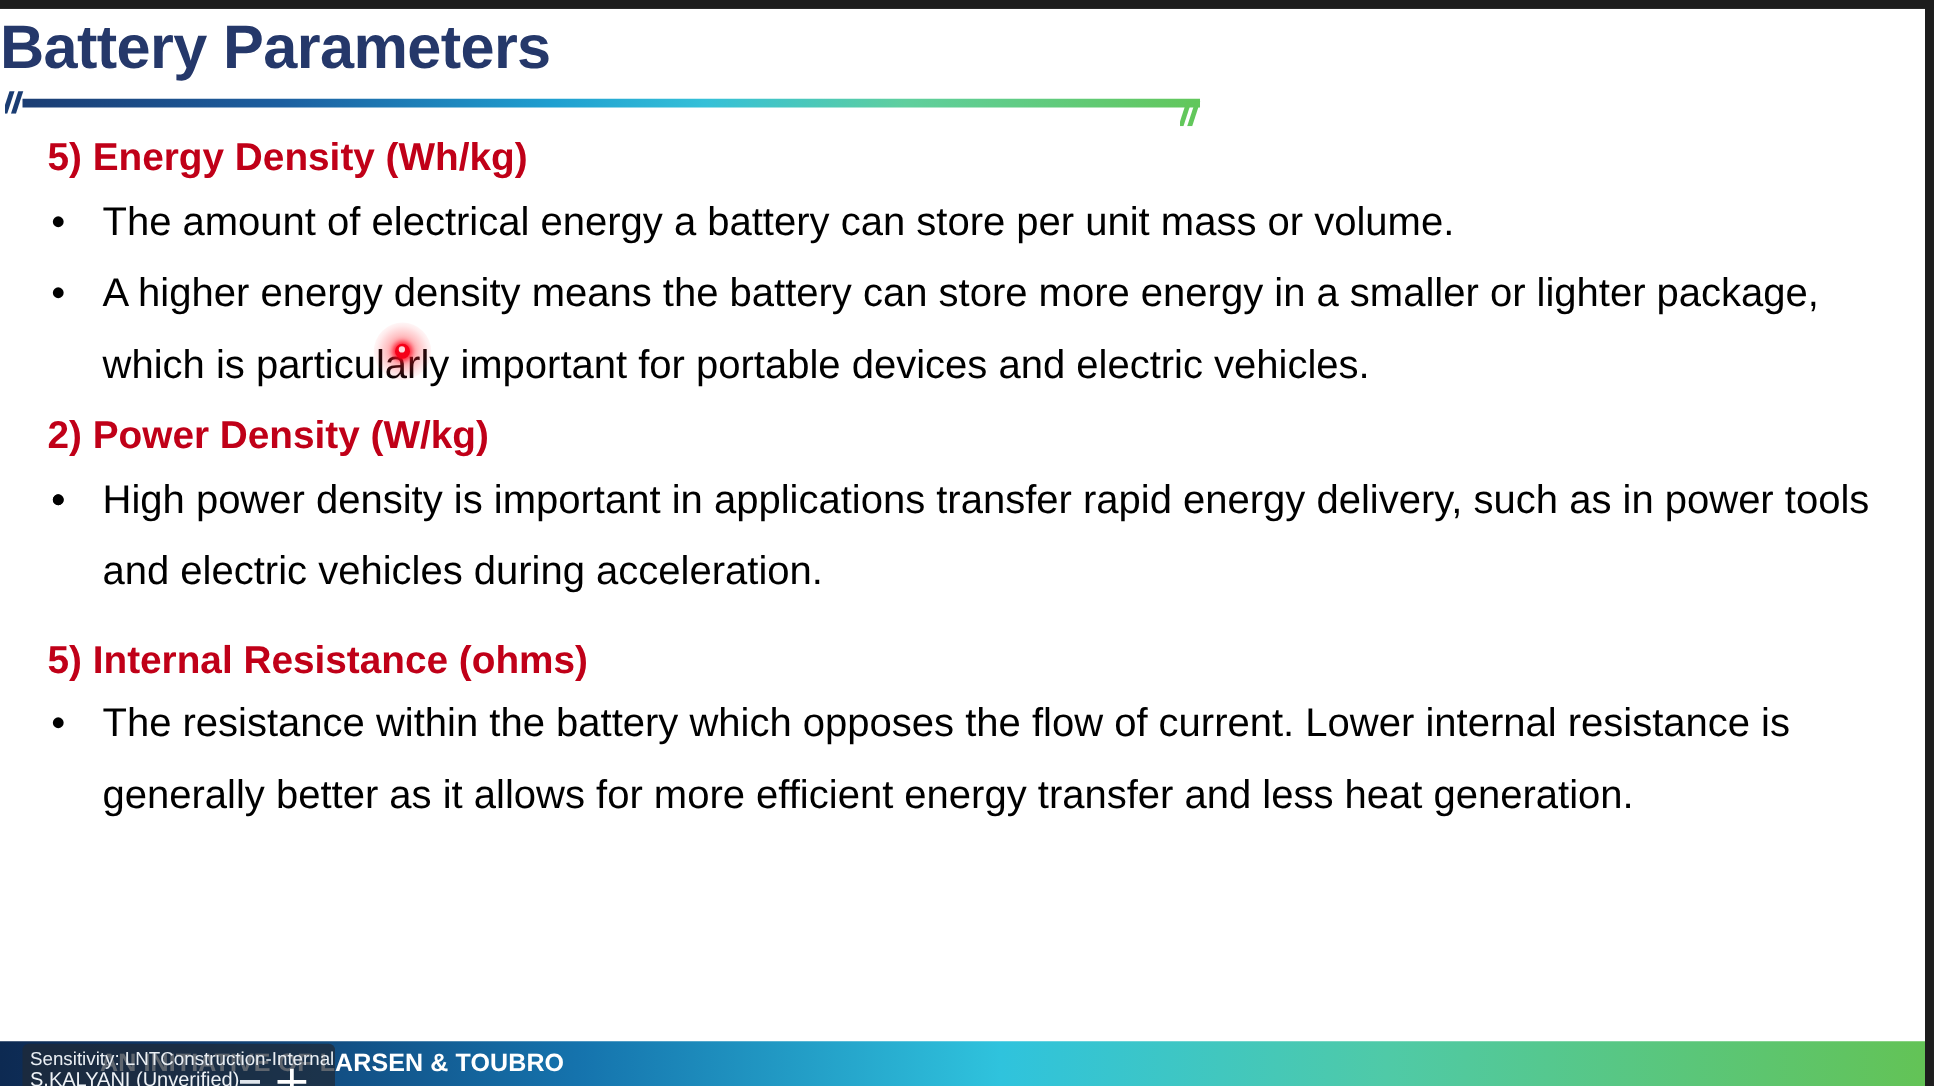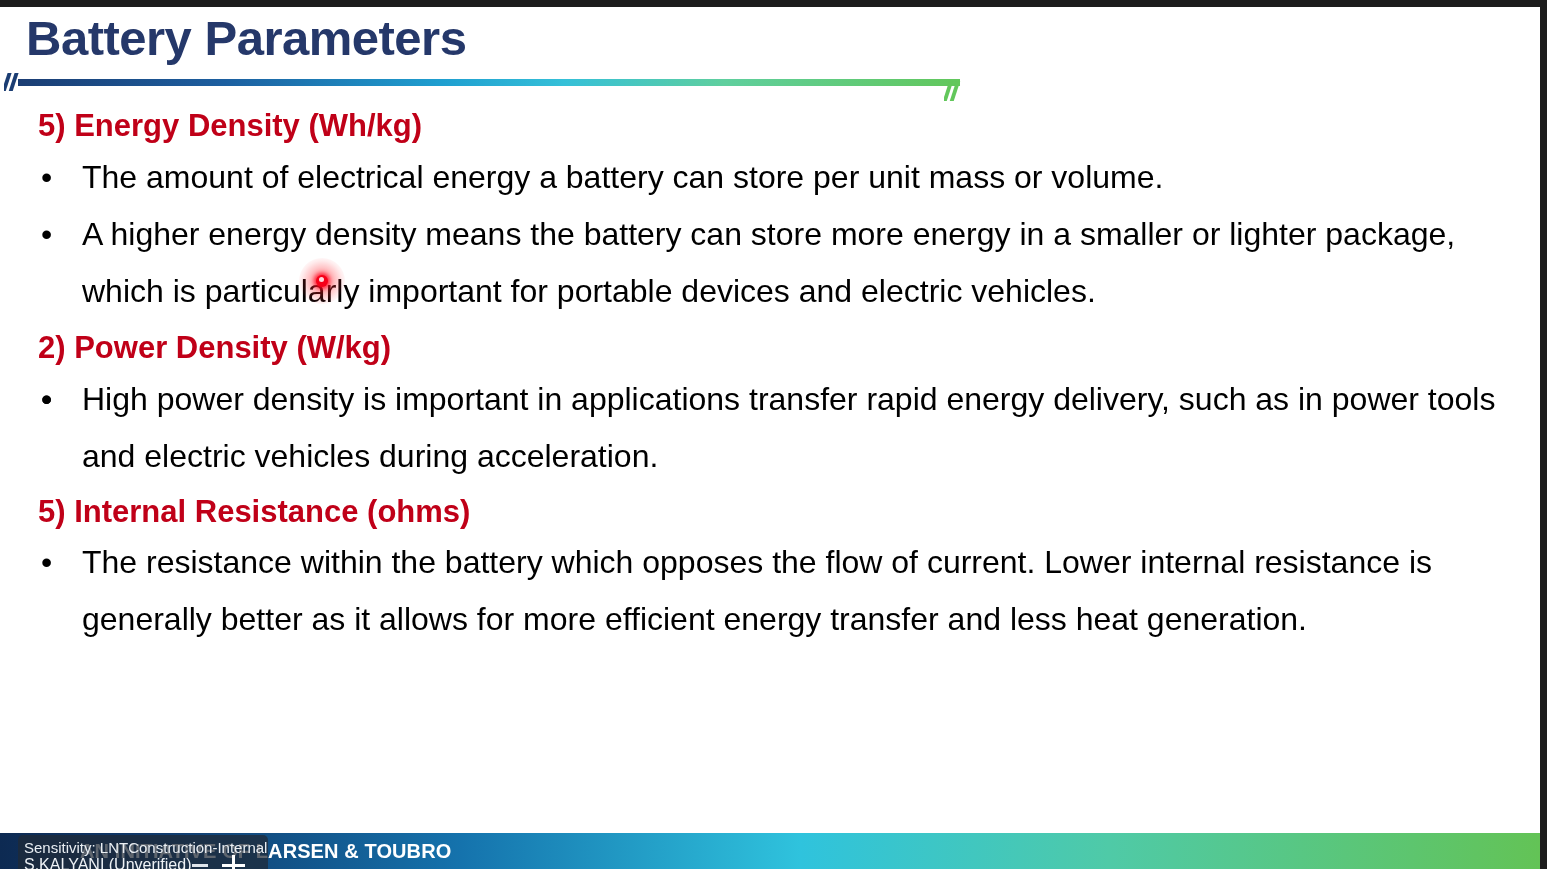--- a/index.html
+++ b/index.html
@@ -35,21 +35,21 @@
   
   .header {
     position: absolute;
     left: 0;
     top: 0;
     width: 1540px;
     height: 95px;
   }
   .slide-title {
     position: absolute;
-    left: 26px;
+    left: 0;
     top: 5px;
     font-size: 49px;
     font-weight: bold;
     color: #25386a;
     letter-spacing: -0.5px;
     white-space: nowrap;
     line-height: 1.1;
   }
   .title-rule {
     position: absolute;
@@ -157,21 +157,21 @@
     position: absolute;
     left: 41px;
     top: 0;
     font-size: 32px;
     line-height: 1.78;
     color: #000;
   }
 
   .sec-energy  { margin-top: 4px; }
   .sec-power   { margin-top: 8px; }
-  .sec-resist  { margin-top: 7px; }
+  .sec-resist  { margin-top: 23px; }
 
   
   .laser-pointer {
     position: absolute;
     left: 322px;
     top: 281px;
     width: 0;
     height: 0;
     z-index: 40;
   }

